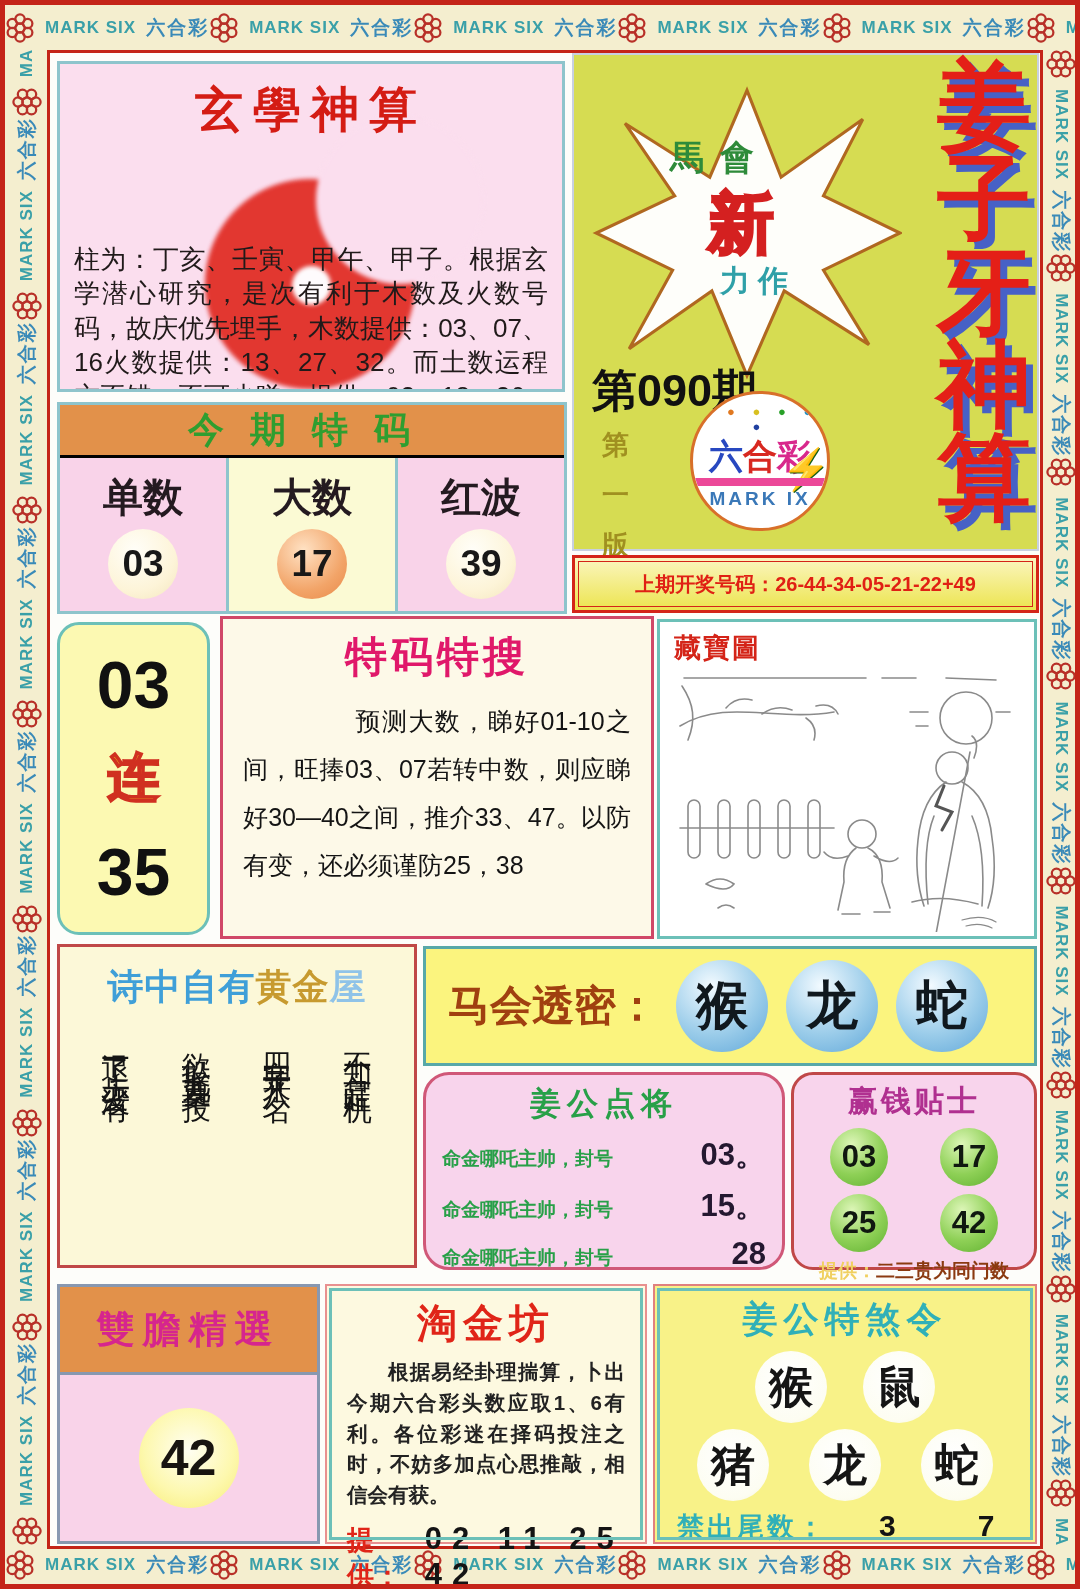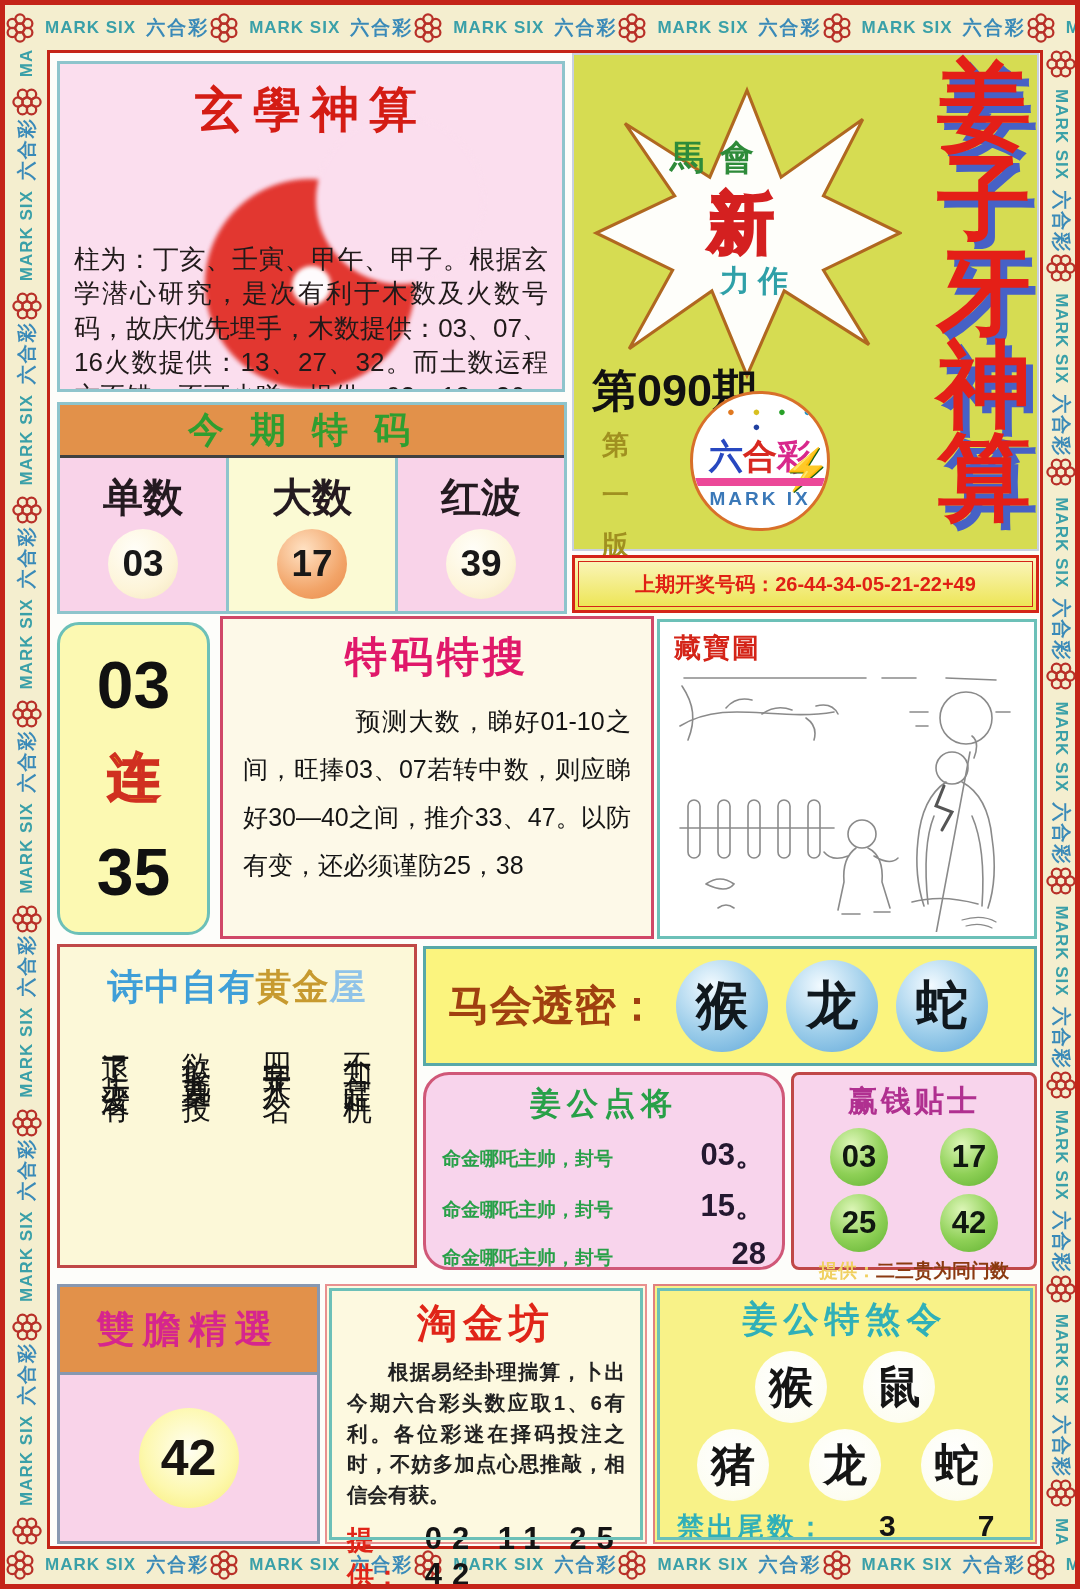--- a/index.html
+++ b/index.html
@@ -55,21 +55,21 @@
   .mast-title span{font-family:"DejaVu Serif",serif;font-size:94px;line-height:0.99;font-weight:bold;
     color:#e41f17;text-shadow:7px 7px 0 #4761c6;}
 
   
   .lastdraw{left:522px;top:502px;width:467px;height:58px;border:3px solid #d42418;outline:1px solid #d42418;outline-offset:-7px;
     background:linear-gradient(180deg,#fbf6c0,#ece44e);display:flex;align-items:center;justify-content:center;}
   .lastdraw span{color:#e02014;font-weight:bold;font-size:20px;white-space:nowrap;}
 
   
   .jinqi{left:7px;top:349px;width:510px;height:212px;border:3px solid #8ec4cc;}
-  .jinqi-head{height:53px;background:#e2914a;border-bottom:3px solid #404040;display:flex;align-items:center;justify-content:center;
+  .jinqi-head{height:53px;background:#e2914a;border-bottom:3px solid #000000;display:flex;align-items:center;justify-content:center;
     font-size:36px;font-weight:bold;color:#2f9e30;letter-spacing:26px;font-family:"DejaVu Serif",serif;}
   .jinqi-row{display:flex;height:153px;border-radius:9px;}
   .jinqi-cell{flex:1;display:flex;flex-direction:column;align-items:center;justify-content:center;gap:4px;border-right:3px solid #8ec4cc;}
   .jinqi-cell:last-child{border-right:none;}
   .jc-pink{background:#f9d3e9;} .jc-yellow{background:#fbfad4;}
   .jinqi-label{font-size:40px;font-weight:bold;color:#241a20;}
   .ball{border-radius:50%;display:flex;align-items:center;justify-content:center;font-weight:bold;color:#181818;}
   .ball-white{background:radial-gradient(circle at 38% 30%,#fffef8,#fdf4d8 62%,#f3e6bd);}
   .ball-orange{background:radial-gradient(circle at 38% 30%,#ffe2c4,#f2a468 62%,#e88848);}
   .ball-70{width:70px;height:70px;font-size:37px;}
@@ -108,21 +108,21 @@
 
   
   .dianjiang{left:373px;top:1019px;width:362px;height:198px;background:#f8d4ec;border:3px solid #d05878;border-radius:26px;
     padding:8px 16px;}
   .dj-title{text-align:center;font-size:31px;font-weight:bold;color:#28a048;letter-spacing:6px;}
   .dj-row{display:flex;align-items:baseline;justify-content:space-between;margin-top:9px;}
   .dj-text{font-size:19px;font-weight:bold;color:#28a048;}
   .dj-num{font-size:31px;font-weight:bold;color:#241830;}
 
   
-  .yingqian{left:741px;top:1019px;width:246px;height:198px;background:#f8d4ec;border:3px solid #c04848;border-radius:8px;
+  .yingqian{left:741px;top:1019px;width:246px;height:198px;background:#f8d4ec;border:3px solid #c04848;border-radius:22px;
     padding:6px 10px;}
   .yq-title{text-align:center;font-size:30px;font-weight:bold;color:#b03090;letter-spacing:3px;}
   .yq-grid{display:grid;grid-template-columns:1fr 1fr;justify-items:center;row-gap:8px;margin-top:6px;}
   .gball{width:58px;height:58px;border-radius:50%;display:flex;align-items:center;justify-content:center;
     background:radial-gradient(circle at 38% 28%,#ddf6b8,#8ed056 55%,#5fb030);font-size:31px;font-weight:bold;color:#101810;}
   .yq-foot{margin-top:6px;text-align:center;font-size:19px;font-weight:bold;}
   .yq-foot .fl{color:#f0d060;} .yq-foot .ft{color:#8b3a10;}
 
   
   .shuangdan{left:7px;top:1231px;width:263px;height:260px;border:3px solid #8898b0;}

